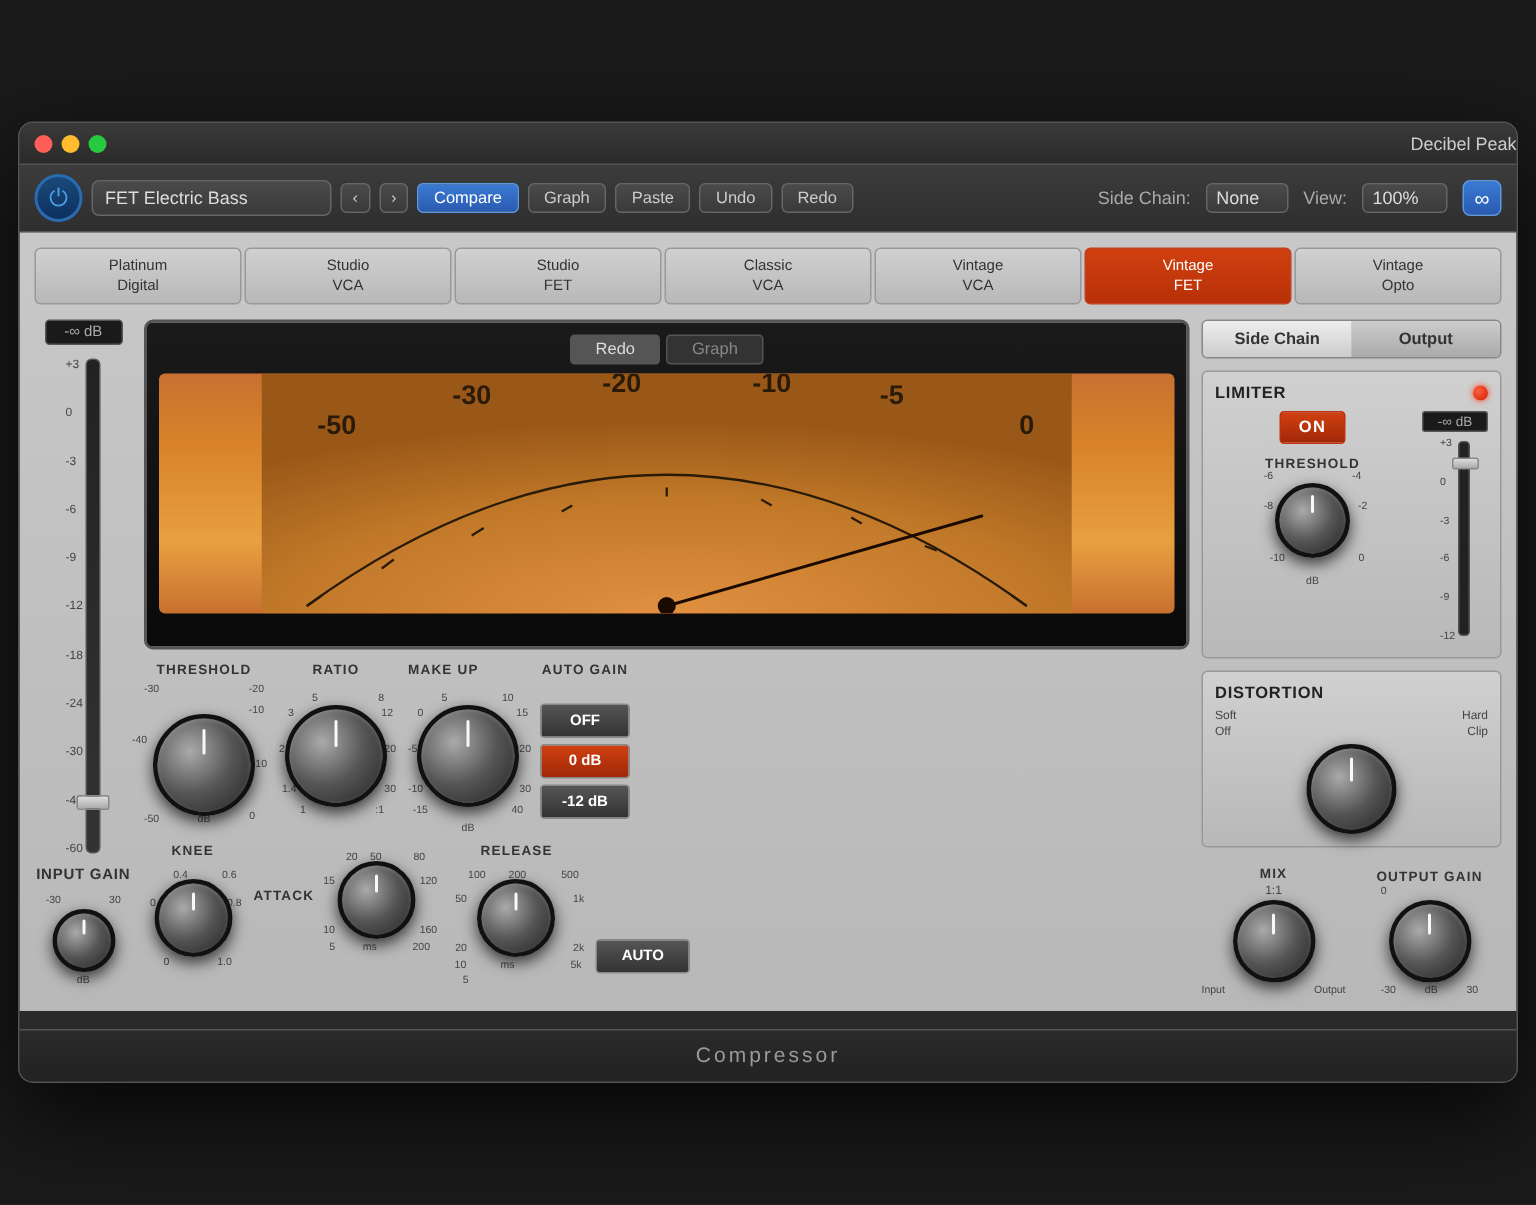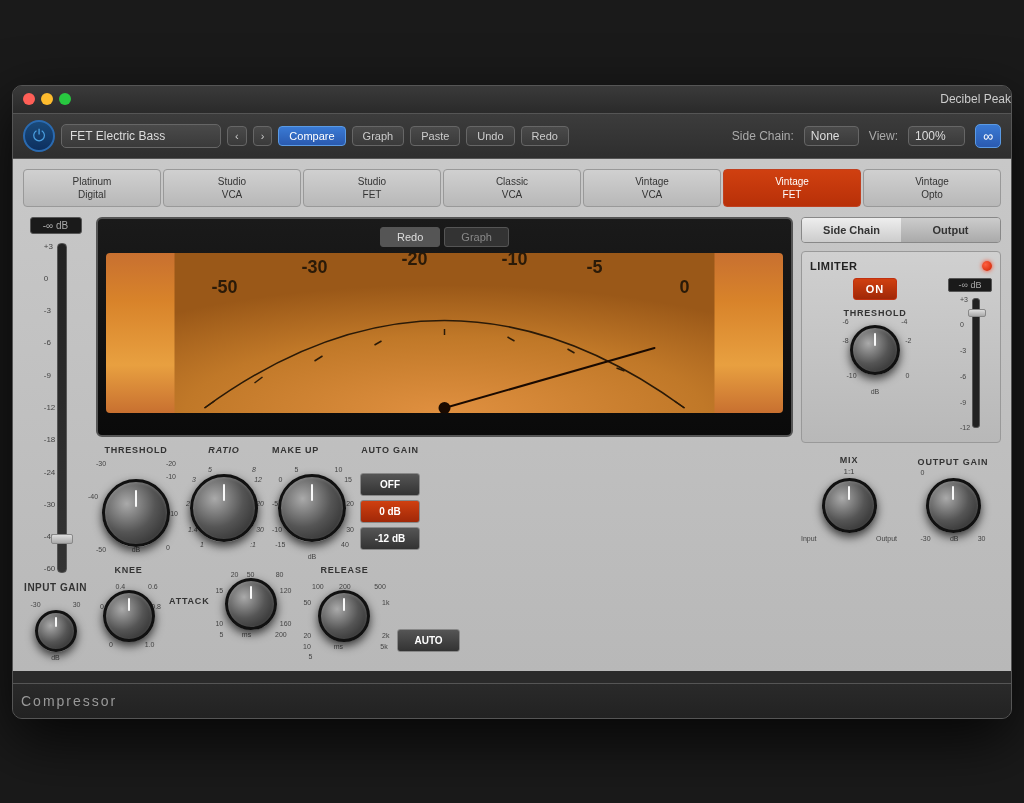--- a/index.html
+++ b/index.html
@@ -328,20 +328,21 @@
       border-radius: 3px;
       color: #fff;
       font-size: 10px;
       font-weight: 600;
       padding: 5px 16px;
       cursor: pointer;
     }
     .bottom-bar {
       background: linear-gradient(to bottom, #2a2a2a, #222);
       padding: 8px;
+      text-align: center;
       border-top: 1px solid #555;
       margin-top: 12px;
     }
     .bottom-bar-title {
       color: #999;
       font-size: 14px;
       letter-spacing: 2px;
     }
     .fader-thumb {
       width: 22px;
@@ -534,21 +535,21 @@
                   <span></span>
               </div>
               <div style="position:absolute;right:-2px;top:50%;font-size:7px;color:#444;transform:translateY(-50%);">-10</div>
               <div style="position:absolute;bottom:2px;right:6px;font-size:7px;color:#444;">0</div>
               <div style="position:absolute;bottom:0;left:50%;font-size:7px;color:#444;transform:translateX(-50%);">dB</div>
               <div style="position:absolute;left:-8px;top:25%;font-size:7px;color:#444;">-40</div>
               <div class="knob-bright" style="width:68px;height:68px;"></div>
             </div>
           </div>
 
-          <div style="display:flex;flex-direction:column;align-items:center;gap:3px;font-style:italic;">
+          <div style="display:flex;flex-direction:column;align-items:center;gap:3px;">
             <span style="font-size:9px;font-weight:700;color:#333;letter-spacing:0.8px;">RATIO</span>
             <div style="position:relative;width:80px;height:80px;display:flex;align-items:center;justify-content:center;margin-top:10px;">
               <div style="position:absolute;top:-2px;left:30%;font-size:7px;color:#444;">5</div>
               <div style="position:absolute;top:-2px;right:10%;font-size:7px;color:#444;">8</div>
               <div style="position:absolute;top:10%;left:10%;font-size:7px;color:#444;">3</div>
               <div style="position:absolute;top:10%;right:2px;font-size:7px;color:#444;">12</div>
               <div style="position:absolute;top:40%;left:2px;font-size:7px;color:#444;">2</div>
               <div style="position:absolute;top:40%;right:0;font-size:7px;color:#444;">20</div>
               <div style="position:absolute;bottom:18%;left:4px;font-size:7px;color:#444;">1.4</div>
               <div style="position:absolute;bottom:18%;right:0;font-size:7px;color:#444;">30</div>
@@ -684,20 +685,34 @@
                   <span style="font-size:7px;color:#444;">-12</span>
                 </div>
                 <div style="width:8px;height:130px;background:#222;border:1px solid #555;border-radius:3px;position:relative;margin-top:4px;">
                   <div style="width:18px;height:8px;background:linear-gradient(to bottom,#ddd,#aaa);border:1px solid #888;border-radius:2px;position:absolute;left:-5px;top:10px;cursor:pointer;"></div>
                 </div>
               </div>
             </div>
           </div>
         </div>
 
+        <div class="distortion-section">
+          <div class="distortion-title">DISTORTION</div>
+          <div style="display:flex;justify-content:space-between;margin-bottom:2px;">
+            <span style="font-size:8px;color:#444;">Soft</span>
+            <span style="font-size:8px;color:#444;">Hard</span>
+          </div>
+          <div style="display:flex;justify-content:space-between;align-items:center;margin-bottom:4px;">
+            <span style="font-size:8px;color:#444;">Off</span>
+            <span style="font-size:8px;color:#444;">Clip</span>
+          </div>
+          <div style="display:flex;justify-content:center;">
+            <div class="knob-bright" style="width:60px;height:60px;"></div>
+          </div>
+        </div>
 
         <div style="display:flex;gap:8px;margin-top:4px;align-items:flex-end;">
 
           <div style="flex:1;display:flex;flex-direction:column;align-items:center;gap:2px;">
             <span style="font-size:9px;font-weight:700;color:#333;letter-spacing:0.8px;">MIX</span>
             <span style="font-size:8px;color:#444;">1:1</span>
             <div class="knob-bright" style="width:55px;height:55px;"></div>
             <div style="display:flex;justify-content:space-between;width:100%;">
               <span style="font-size:7px;color:#444;">Input</span>
               <span style="font-size:7px;color:#444;">Output</span>

